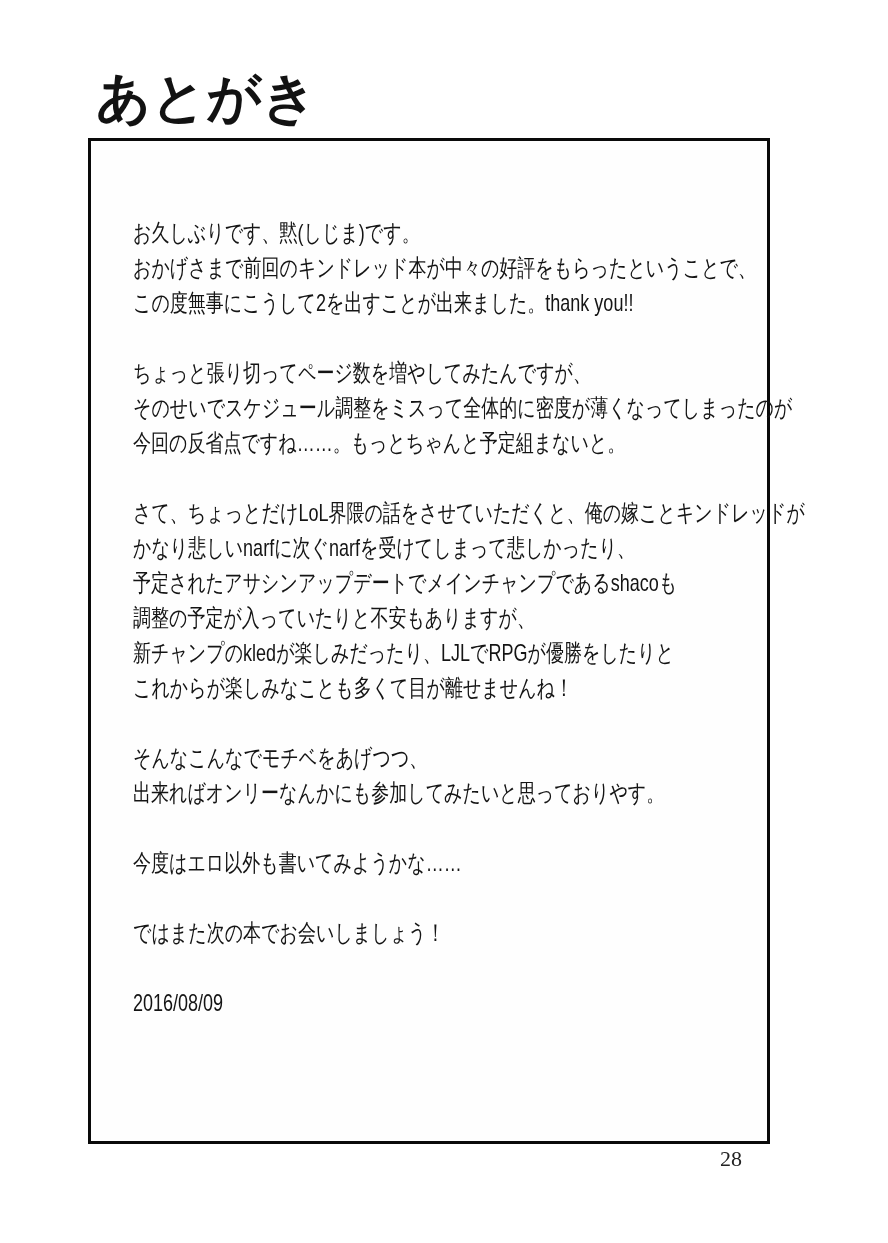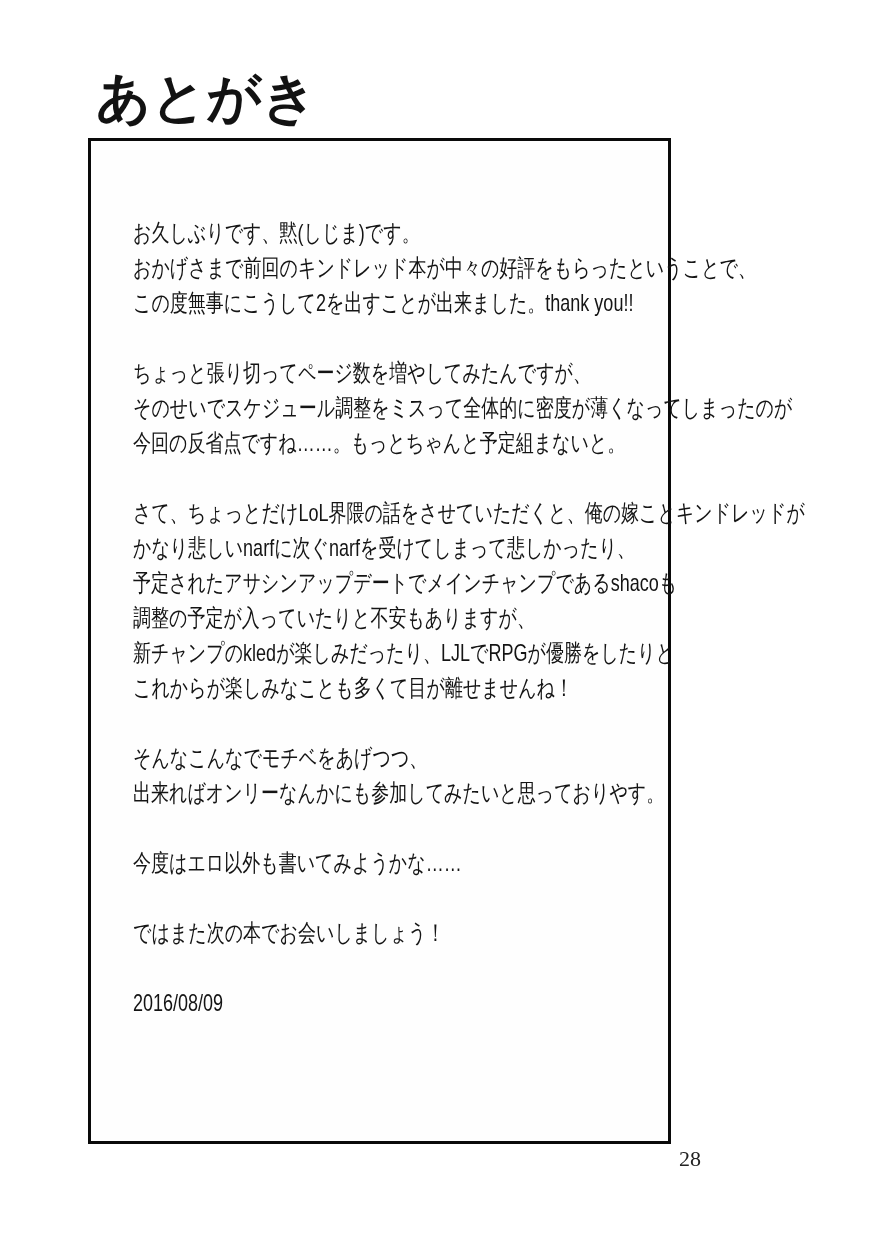--- a/index.html
+++ b/index.html
@@ -24,21 +24,21 @@
     line-height: 66px;
     font-weight: bold;
     letter-spacing: 0px;
     color: #121212;
     white-space: pre;
   }
   .content-box {
     position: absolute;
     left: 88px;
     top: 138px;
-    width: 583px;
+    width: 682px;
     height: 1006px;
     border: 3px solid #0a0a0a;
     box-sizing: border-box;
     background: #fefefe;
   }
   .text-inner {
     position: absolute;
     left: 42px;
     top: 74px;
     width: 960px;
@@ -55,21 +55,21 @@
     line-height: 35px;
     white-space: pre;
   }
   .date-line {
     margin-top: 35px;
     line-height: 35px;
     white-space: pre;
   }
   .page-number {
     position: absolute;
-    left: 670px;
+    left: 711px;
     top: 1146px;
     width: 40px;
     text-align: center;
     font-family: "Liberation Serif", "DejaVu Serif", serif;
     font-size: 22px;
     line-height: 26px;
     color: #222222;
   }
 </style>
 </head>

